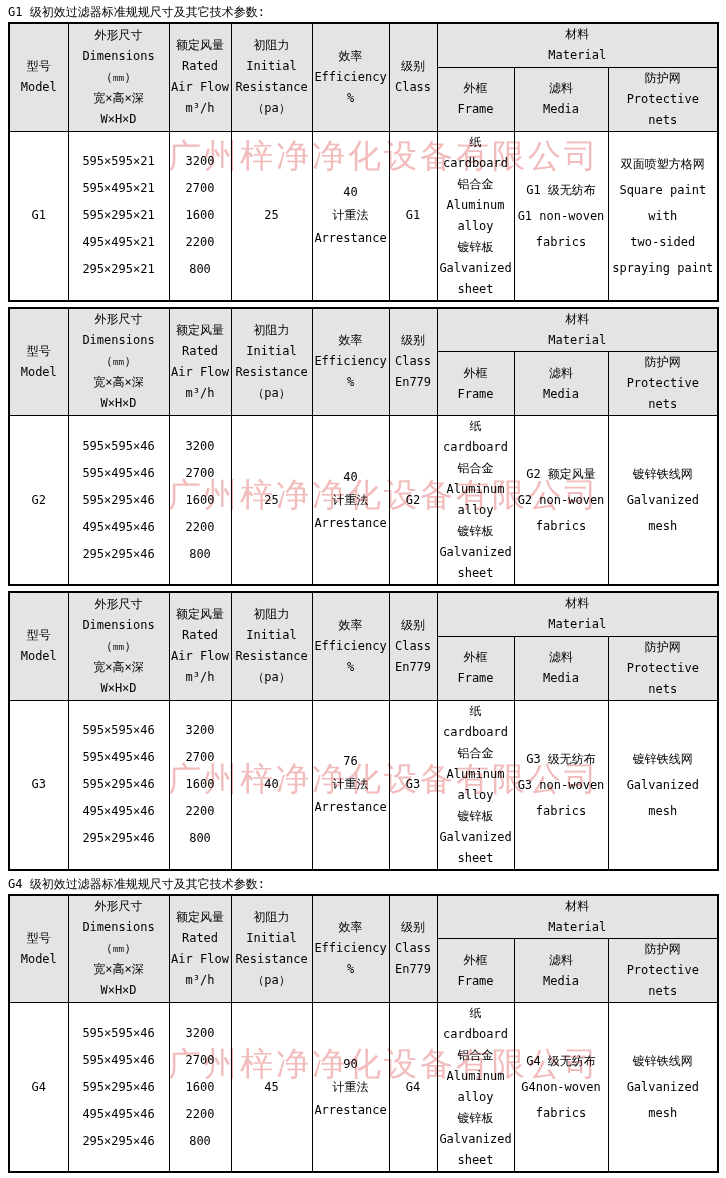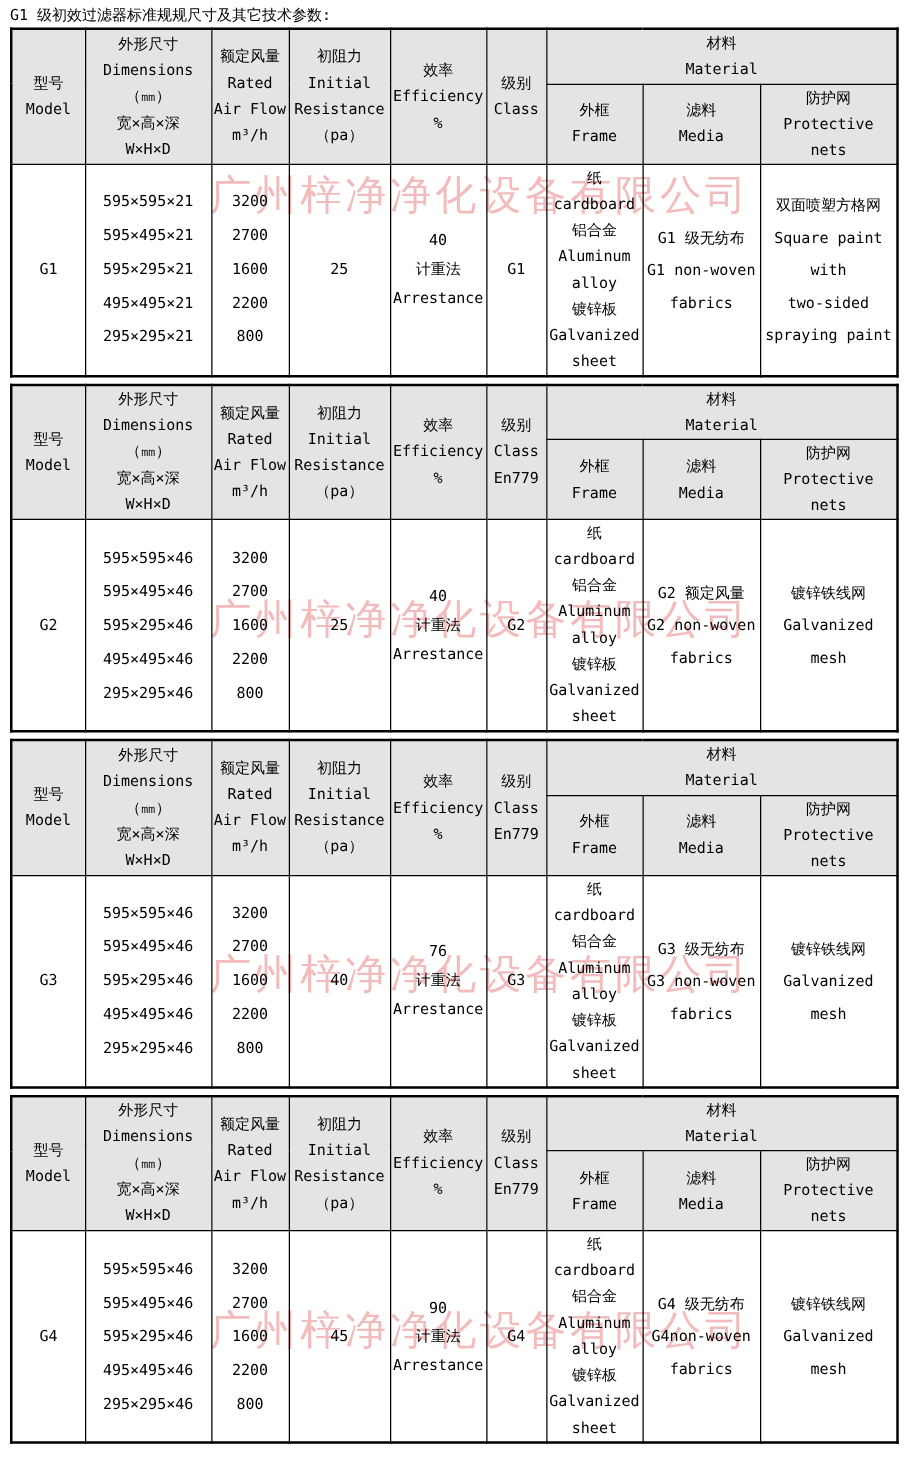--- a/index.html
+++ b/index.html
@@ -322,20 +322,21 @@
 fabrics</td>
         <td class="col-nets">镀锌铁线网
 Galvanized mesh</td>
       </tr>
     </tbody>
   </table>
   <div class="watermark wm-b" style="color: rgb(242, 188, 188);">广州梓净净化设备有限公司</div>
 </section>
 
 <section class="tbl-section">
+  <div class="tbl-title">G4 级初效过滤器标准规规尺寸及其它技术参数:</div>
   <table class="spec">
     <colgroup>
       <col class="c-model">
         <col class="c-dim">
         <col class="c-flow">
         <col class="c-res">
       <col class="c-eff">
         <col class="c-class">
         <col class="c-frame">
         <col class="c-media">

